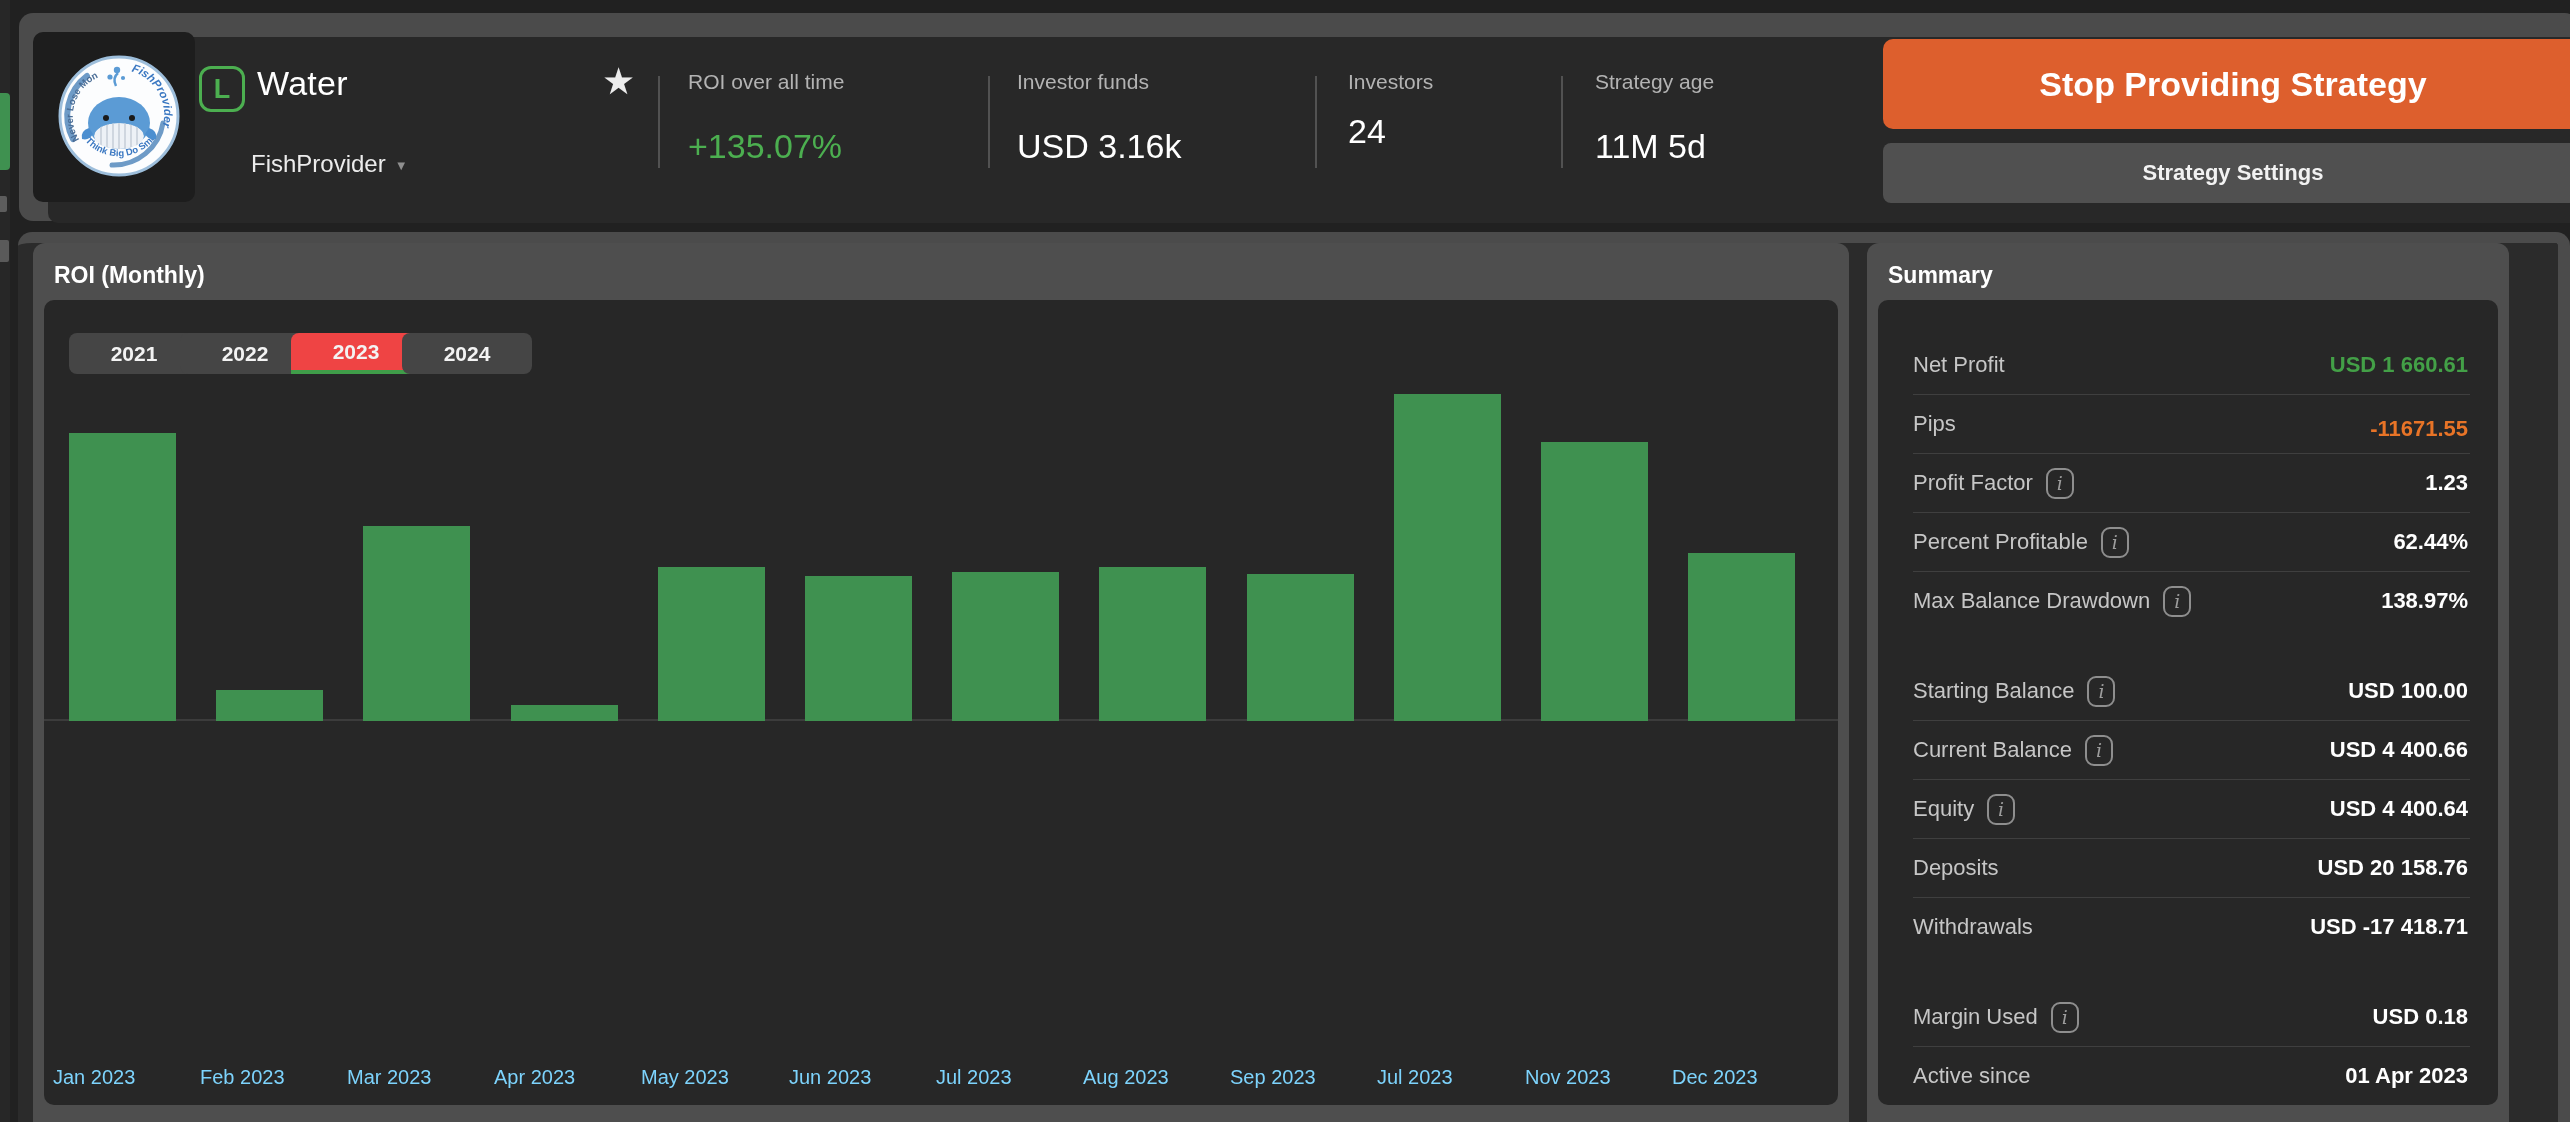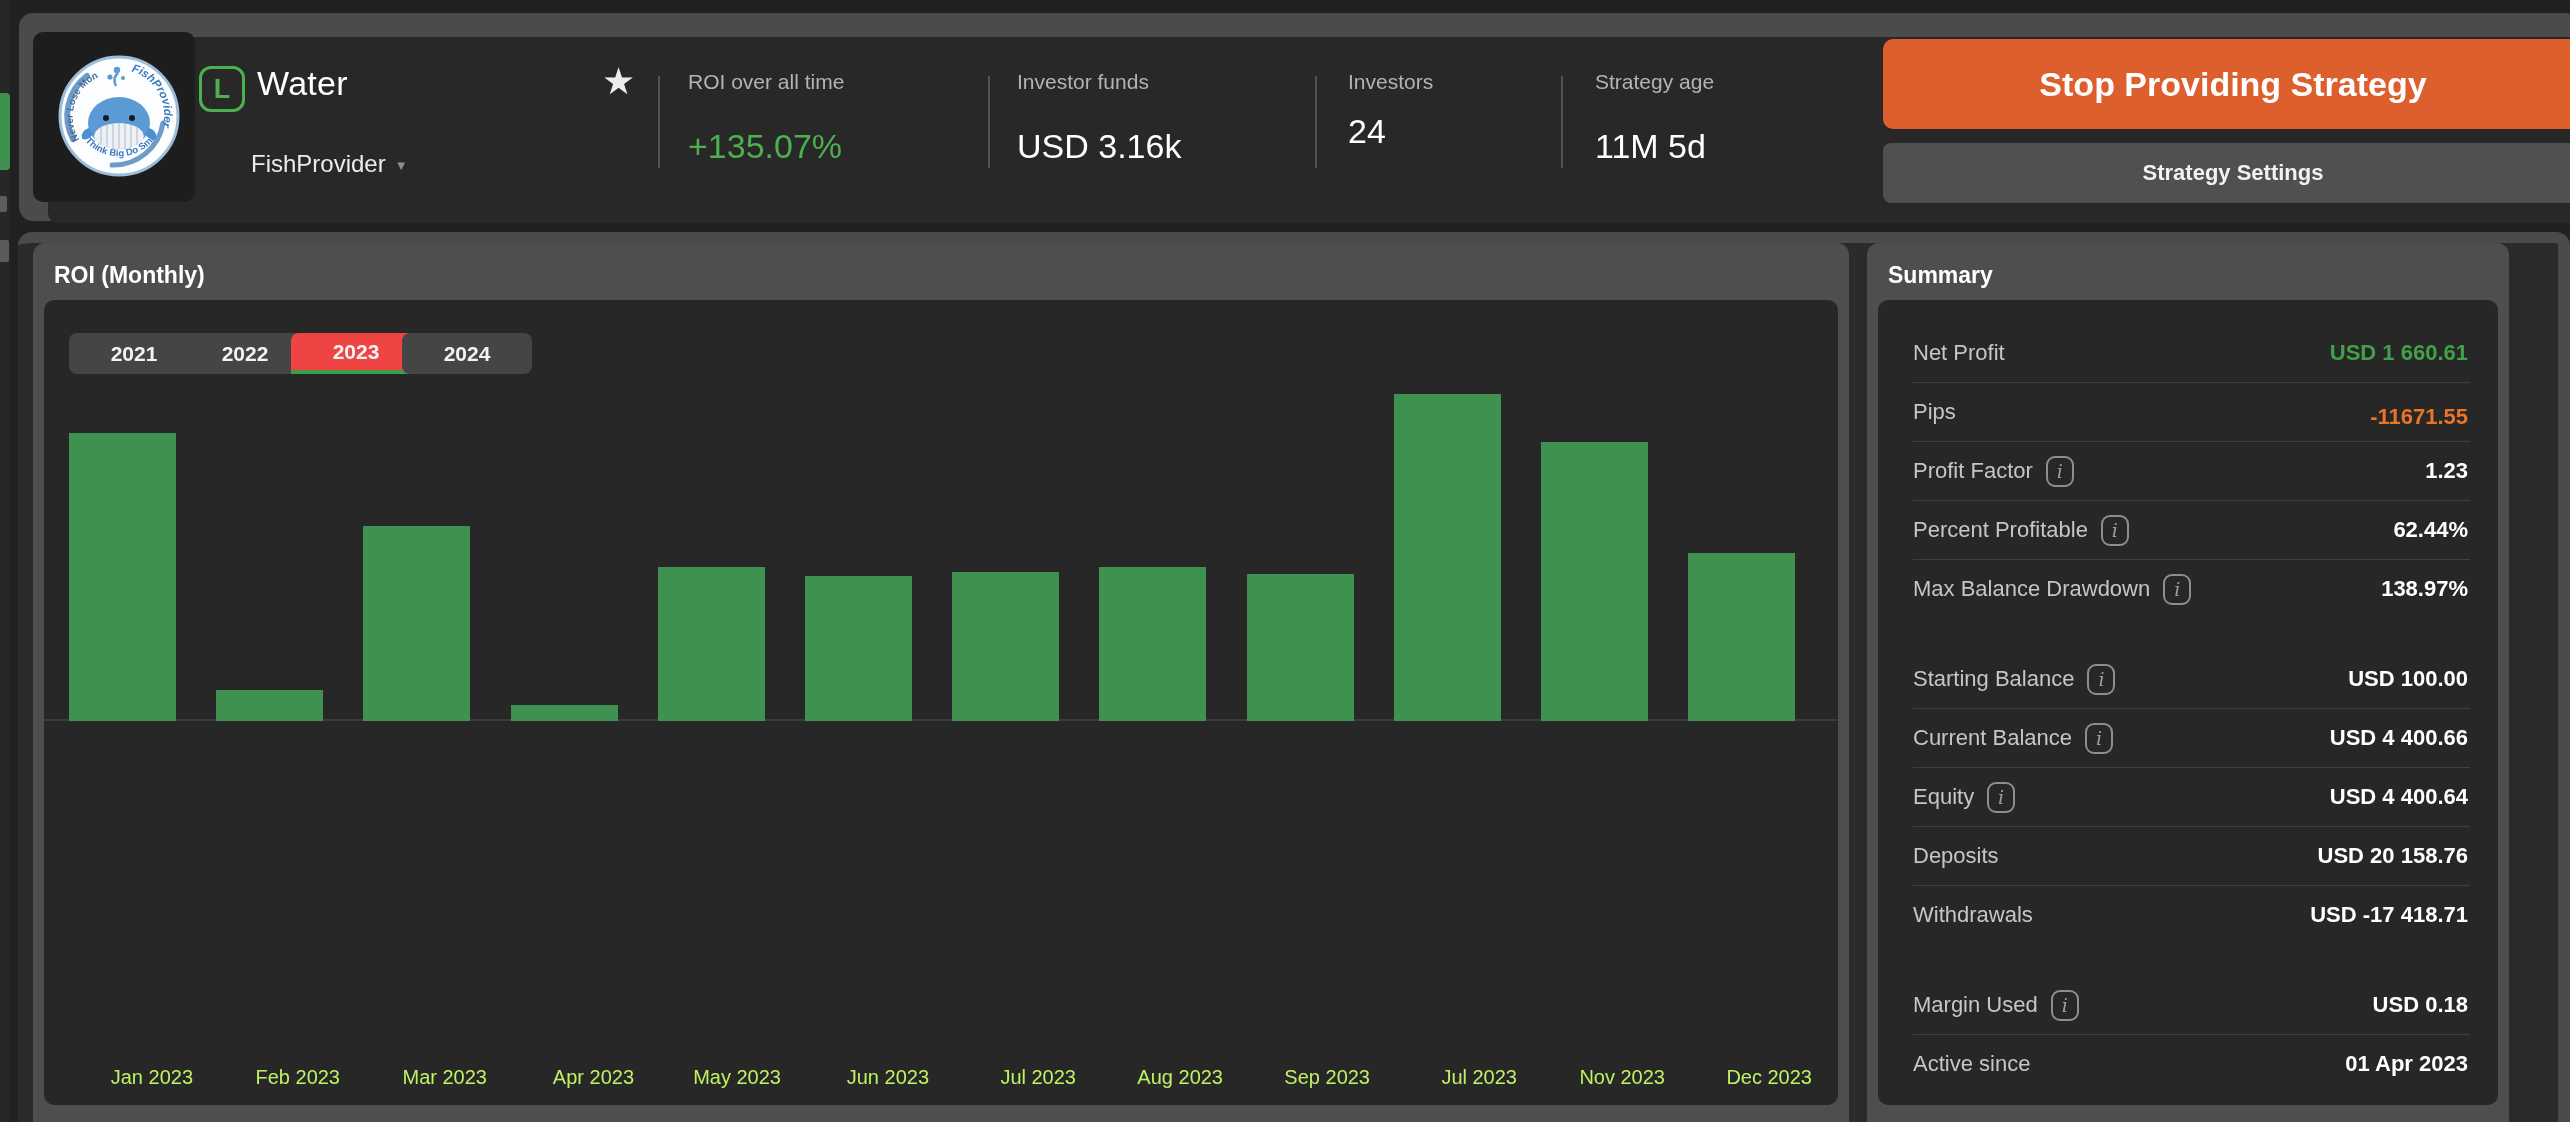--- a/index.html
+++ b/index.html
@@ -49,24 +49,24 @@
   #summary-panel{left:1878px;top:300px;width:620px;height:805px;background:#272727;border-radius:10px;}
 
   
   .year-tab{position:absolute;top:333px;width:130px;height:41px;background:#454545;border:none;border-radius:8px;
             color:#f3f3f3;font-size:21px;font-weight:600;font-family:inherit;cursor:pointer;box-sizing:border-box;}
   .year-tab.selected{background:#ef4444;border-bottom:4px solid #3f9d49;border-radius:8px 8px 0 0;}
 
   
   #axis-line{left:44px;top:719px;width:1794px;height:2px;background:#3c3c3c;}
   .roi-bar{position:absolute;width:107px;background:#3f9150;cursor:pointer;}
-  .month-label{position:absolute;top:1066px;width:140px;text-align:right;font-size:20px;color:#bef264;}
-
-  
-  #summary-rows{left:1878px;top:324px;width:620px;}
+  .month-label{position:absolute;top:1066px;width:140px;text-align:left;font-size:20px;color:#7dd3fc;}
+
+  
+  #summary-rows{left:1878px;top:336px;width:620px;}
   .srow{position:relative;height:58px;display:flex;align-items:center;padding:0 30px 0 35px;box-sizing:border-box;}
   .srow-label{font-size:22px;color:#c6c6c6;display:flex;align-items:center;}
   .srow-value{margin-left:auto;font-size:22px;font-weight:600;color:#fff;white-space:nowrap;}
   .sdivider{height:1px;background:#3f3f3f;margin:0 28px 0 35px;}
   .sgap{height:32px;}
   .info-icon{display:inline-flex;align-items:center;justify-content:center;width:28px;height:31px;margin-left:13px;
              border:2px solid #8e8e8e;border-radius:9px;color:#9d9d9d;font-size:19px;box-sizing:border-box;
              font-family:"DejaVu Serif",serif;font-style:italic;cursor:pointer;}
 </style>
 </head>

